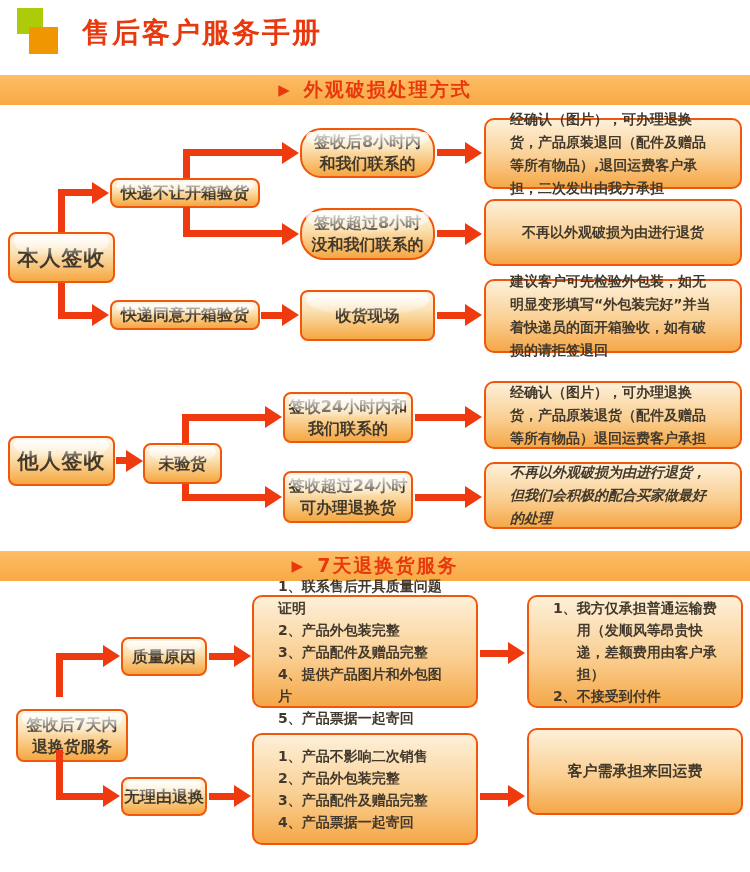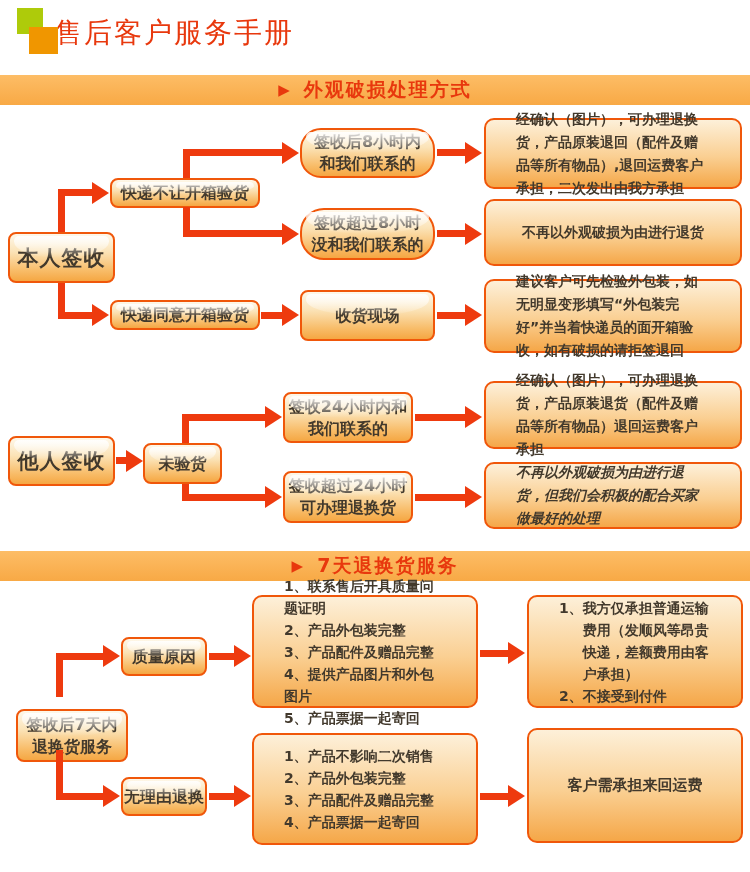--- a/index.html
+++ b/index.html
@@ -11,42 +11,42 @@
     --banner-bot:#F8A945;
   }
   *{margin:0;padding:0;box-sizing:border-box;}
   html,body{background:#fff;}
   body{font-family:"DejaVu Sans","Liberation Sans",sans-serif;}
   .stage{position:relative;width:750px;height:872px;background:#ffffff;overflow:hidden;}
 
   
   .logo-green{position:absolute;left:17px;top:8px;width:26px;height:26px;background:#AECB0A;z-index:1;}
   .logo-orange{position:absolute;left:29px;top:27px;width:29px;height:27px;background:#F09600;z-index:2;}
-  .title{position:absolute;left:54px;top:14px;font-size:28px;font-weight:normal;color:var(--accent);letter-spacing:2px;white-space:nowrap;}
+  .title{position:absolute;left:82px;top:14px;font-size:28px;font-weight:bold;color:var(--accent);letter-spacing:2px;white-space:nowrap;}
 
   
   .banner{position:absolute;left:0;width:750px;height:30px;background:linear-gradient(180deg,var(--banner-top),var(--banner-bot));display:flex;align-items:center;justify-content:center;}
   .banner .txt{color:var(--accent);font-size:19px;font-weight:bold;letter-spacing:2px;white-space:nowrap;}
   .banner .marker{color:var(--accent);font-size:15px;font-weight:bold;margin-right:14px;}
   #banner1{top:75px;}
   #banner2{top:551px;}
 
   
   .node{position:absolute;border:2px solid var(--border);border-radius:8px;
     background:linear-gradient(180deg,#FEF8EA 0%,#FBE3B7 38%,#F8BC68 78%,#F5A743 100%);
     color:var(--text);font-weight:bold;display:flex;align-items:center;justify-content:center;
     text-align:center;font-size:16px;line-height:22px;white-space:pre-line;}
   .node::before{content:"";position:absolute;left:4px;right:4px;top:2px;height:46%;
     background:linear-gradient(180deg,rgba(255,255,255,.9),rgba(255,255,255,0));
     border-radius:6px 6px 60% 60%/6px 6px 90% 90%;pointer-events:none;}
   .node.big{font-size:21px;letter-spacing:1px;}
   .panel{position:absolute;border:2px solid var(--border);border-radius:10px;
     background:linear-gradient(180deg,#FDF0D9 0%,#FACF92 55%,#F5A748 100%);
     color:var(--text);font-weight:bold;font-size:14px;line-height:23px;
-    display:flex;align-items:center;padding:6px 30px;text-align:left;}
+    display:flex;align-items:center;padding:6px 24px;text-align:left;}
   .panel.center{justify-content:center;text-align:center;}
   .panel.list{flex-direction:column;align-items:flex-start;justify-content:center;line-height:22px;}
   .panel.list .row{display:flex;}
   .panel.list .num{flex:0 0 auto;white-space:nowrap;}
   .panel.list .itxt{flex:1 1 auto;}
   .panel .inner{width:100%;}
 
   
   .hline{position:absolute;height:7px;background:var(--red);}
   .vline{position:absolute;width:7px;background:var(--red);}
@@ -126,21 +126,21 @@
     <div class="row">
       <span class="num">1、</span>
       <span class="itxt">我方仅承担普通运输费用（发顺风等昂贵快递，差额费用由客户承担）</span>
     </div>
     <div class="row">
       <span class="num">2、</span>
       <span class="itxt">不接受到付件</span>
     </div>
   </div>
 
-  <div class="panel center" style="left:527px;top:728px;width:216px;height:115px;font-size:15px;">
+  <div class="panel center" style="left:527px;top:728px;width:216px;height:87px;font-size:15px;">
       <div class="inner">客户需承担来回运费</div>
     </div>
 
   <div id="arrow-layer">
       <div class="vline" style="left: 58px; top: 189px; height: 43px;"></div>
       <div class="hline" style="left: 58px; top: 189px; width: 35px;"></div>
       <div class="ahead" style="left: 92px; top: 182px;"></div>
       <div class="vline" style="left: 58px; top: 283px; height: 33px;"></div>
       <div class="hline" style="left: 58px; top: 312px; width: 35px;"></div>
       <div class="ahead" style="left: 92px; top: 304px;"></div>

